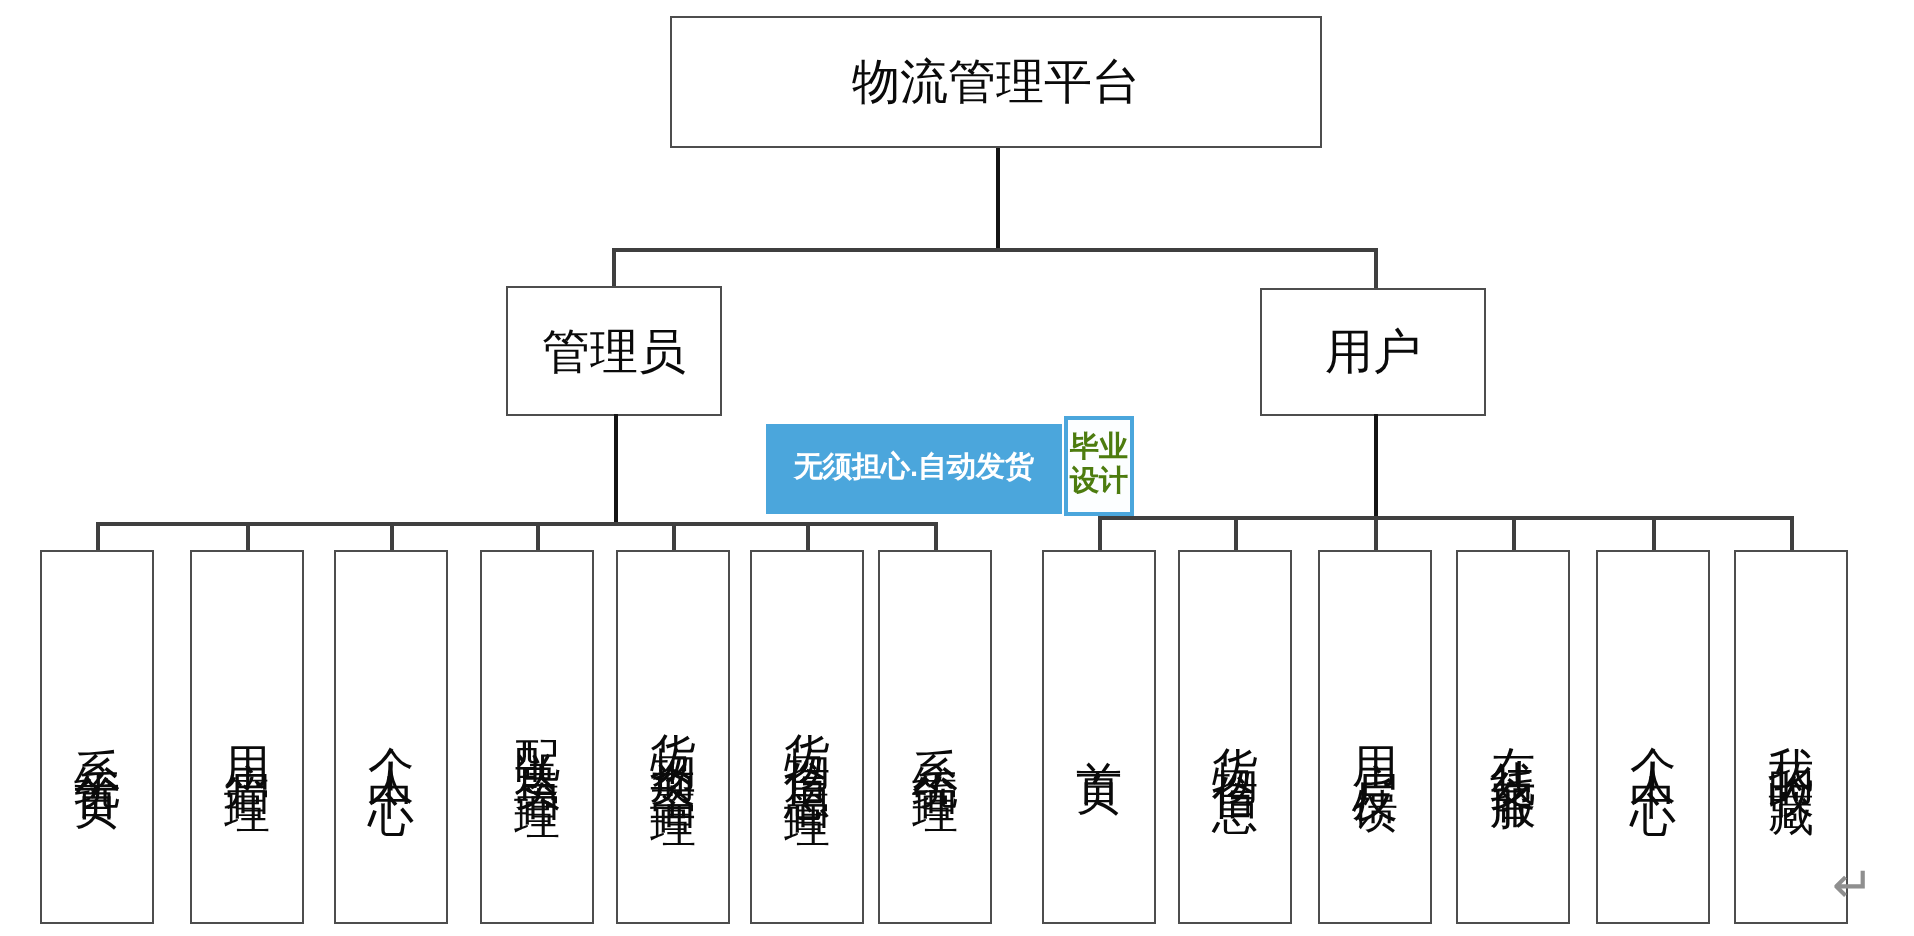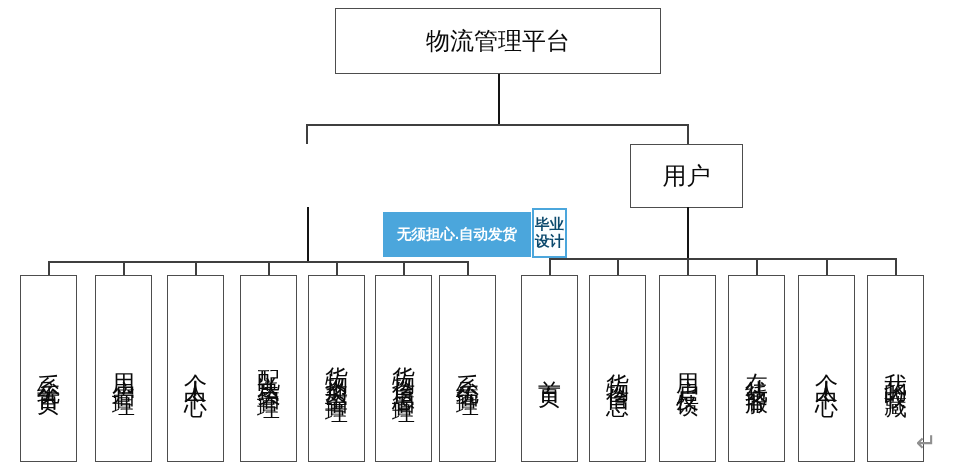--- a/index.html
+++ b/index.html
@@ -34,21 +34,21 @@
   .wm{
     position:absolute;left:383px;top:212px;width:148px;height:45px;
     background:#4BA6DC;color:#ffffff;
     font-family:"Liberation Sans",sans-serif;font-weight:700;font-size:14.5px;
     display:flex;flex-direction:row;align-items:center;justify-content:center;
     line-height:1.45;white-space:nowrap;
   }
   .wm-line2{text-decoration:underline;}
   .wm-badge{
     position:absolute;left:532px;top:208px;width:35px;height:50px;
-    background:#fcfeff;border:2px solid #4BA6DC;color:#0c4a6e;box-sizing:border-box;
+    background:#fcfeff;border:2px solid #4BA6DC;color:#4d7c0f;box-sizing:border-box;
     font-family:"Liberation Sans",sans-serif;font-weight:700;font-size:14.5px;
     display:flex;flex-direction:column;align-items:center;justify-content:center;
     line-height:1.15;
   }
   .return-mark{
     position:absolute;left:916px;top:428px;font-size:25px;color:#8f8f8f;
     font-family:"DejaVu Sans",sans-serif;font-weight:400;
   }
 </style>
 </head>
@@ -58,20 +58,23 @@
 
   <div class="node root">
     <span>物流管理平台</span>
   </div>
 
   <div class="vline thick" style="left:498px;top:74px;height:51px"></div>
   <div class="hline" style="left:307px;top:124px;width:381px"></div>
   <div class="vline" style="left:306px;top:124px;height:20px"></div>
   <div class="vline" style="left:687px;top:124px;height:21px"></div>
 
+  <div class="node admin">
+    <span>管理员</span>
+  </div>
   <div class="node user">
     <span>用户</span>
   </div>
 
   <div class="vline thick" style="left:307px;top:207px;height:55px"></div>
   <div class="hline" style="left:48px;top:261px;width:420px"></div>
   <div class="vline" style="left:48px;top:261px;height:15px"></div>
   <div class="vline" style="left:123px;top:261px;height:15px"></div>
   <div class="vline" style="left:195px;top:261px;height:15px"></div>
   <div class="vline" style="left:268px;top:261px;height:15px"></div>

